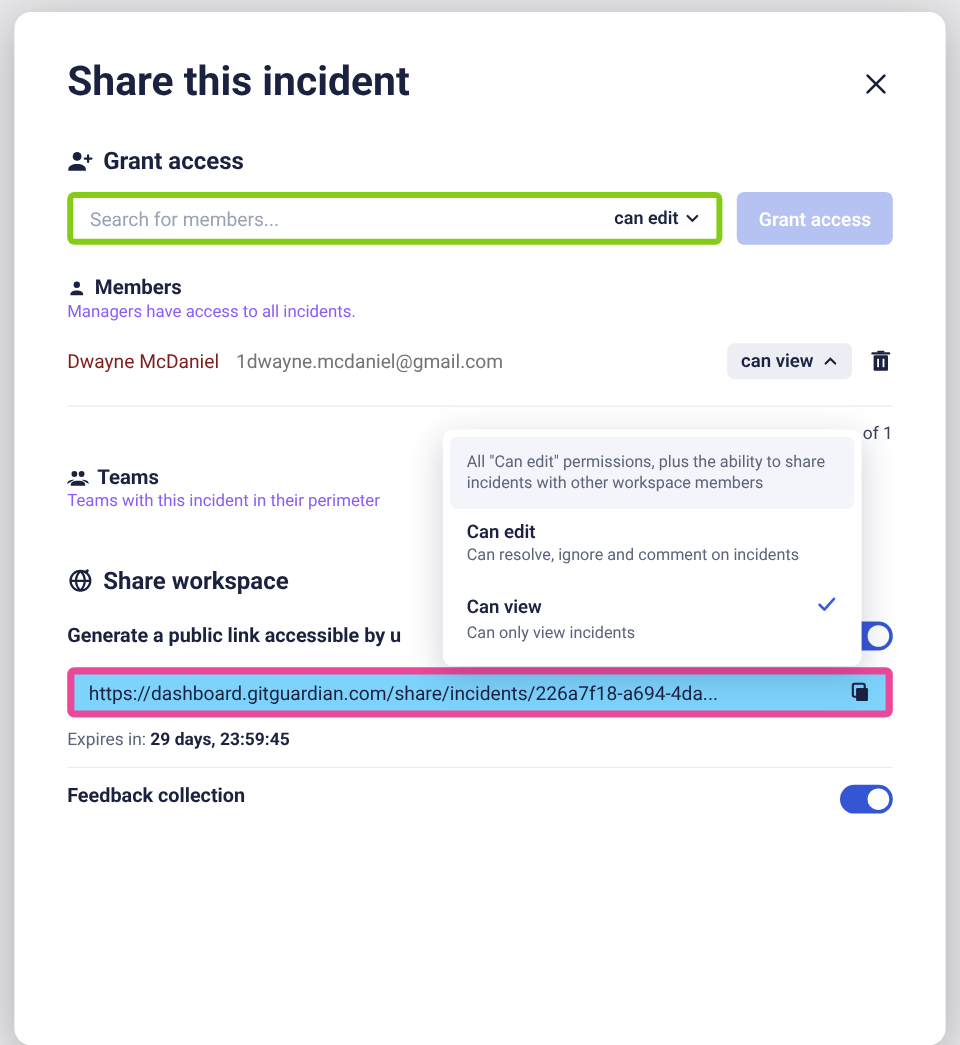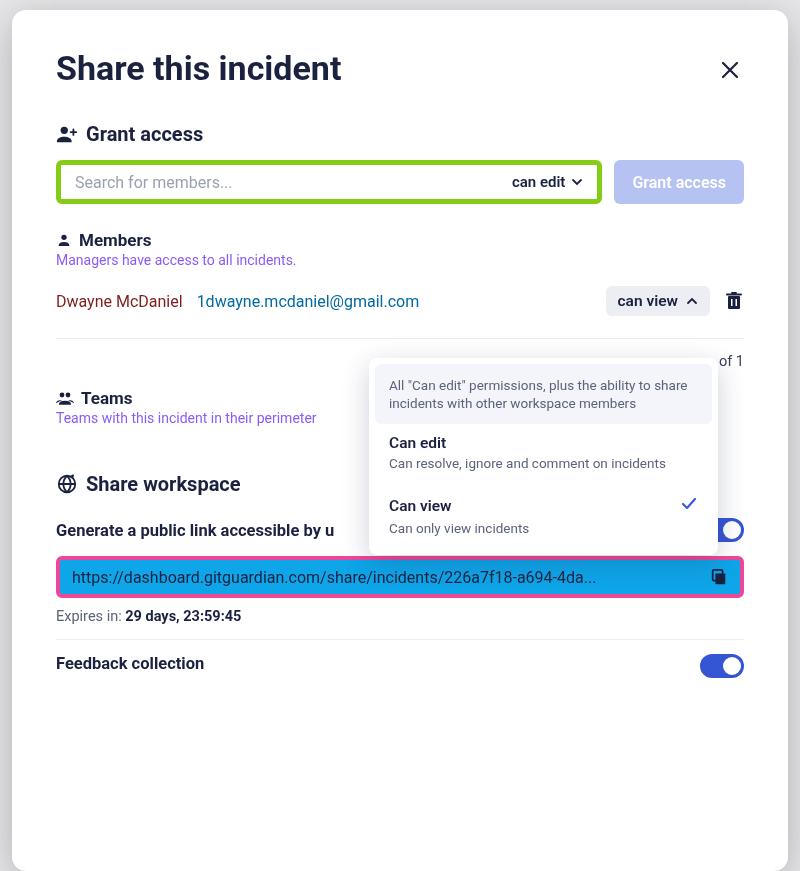--- a/index.html
+++ b/index.html
@@ -49,21 +49,21 @@
   }
   .sub-head {
     display:flex; align-items:center; gap:7px; margin-top:26px;
     font-size:17px; font-weight:700; color:#1b2240;
   }
   .sub-desc { font-size:14px; color:#8b5cf6; margin-top:2px; }
   .member-row {
     display:flex; align-items:center; margin-top:18px; gap:14px;
   }
   .member-name { font-size:16px; color:#7f1d1d; }
-  .member-email { font-size:16px; color:#0369a1; }
+  .member-email { font-size:16px; color:#737373; }
   .flex-spacer { flex:1; }
   .perm-pill {
     background:#eceef4; border-radius:6px; padding:6px 12px;
     display:flex; align-items:center; gap:8px; font-size:15.5px;
     font-weight:600; color:#1b2240; cursor:pointer; position:relative;
   }
   .del-btn { width:20px; height:20px; color:#1b2240; cursor:pointer; display:flex; align-items:center; justify-content:center; }
   .divider { height:1px; background:#ececf0; margin-top:22px; }
   .pager { text-align:right; font-size:14.5px; color:#3a4056; margin-top:14px; }
   .dropdown {
@@ -81,21 +81,21 @@
   .gen-label { font-size:16.5px; font-weight:700; color:#1b2240; }
   .toggle {
     width:44px; height:24px; border-radius:999px; position:relative; cursor:pointer; flex:none;
   }
   .toggle .knob { position:absolute; top:3px; width:18px; height:18px; border-radius:50%; background:#fff; }
   .toggle.on { background:#3556d4; }
   .toggle.on .knob { right:3px; }
   .toggle.off { background:#c8cdd8; }
   .toggle.off .knob { left:3px; }
   .url-box {
-    margin-top:14px; background:#0ea5e9; border:4px solid #ec4899; border-radius:6px;
+    margin-top:14px; background:#7dd3fc; border:6px solid #ec4899; border-radius:6px;
     height:42px; display:flex; align-items:center; padding:0 10px 0 12px; gap:10px;
   }
   .url-text { flex:1; font-size:16px; color:#1b2240; white-space:nowrap; overflow:hidden; text-overflow:ellipsis; }
   .copy-btn { width:22px; height:22px; color:#1b2240; cursor:pointer; display:flex; align-items:center; justify-content:center; }
   .expires { font-size:14.5px; color:#5c637a; margin-top:10px; }
   .expires b { color:#1b2240; font-weight:700; }
   .divider2 { height:1px; background:#ececf0; margin-top:14px; margin-bottom:14px; }
   .opt-row { display:flex; align-items:flex-start; }
   .opt-texts { flex:1; }
   .opt-title { font-size:16.5px; font-weight:700; color:#1b2240; }

